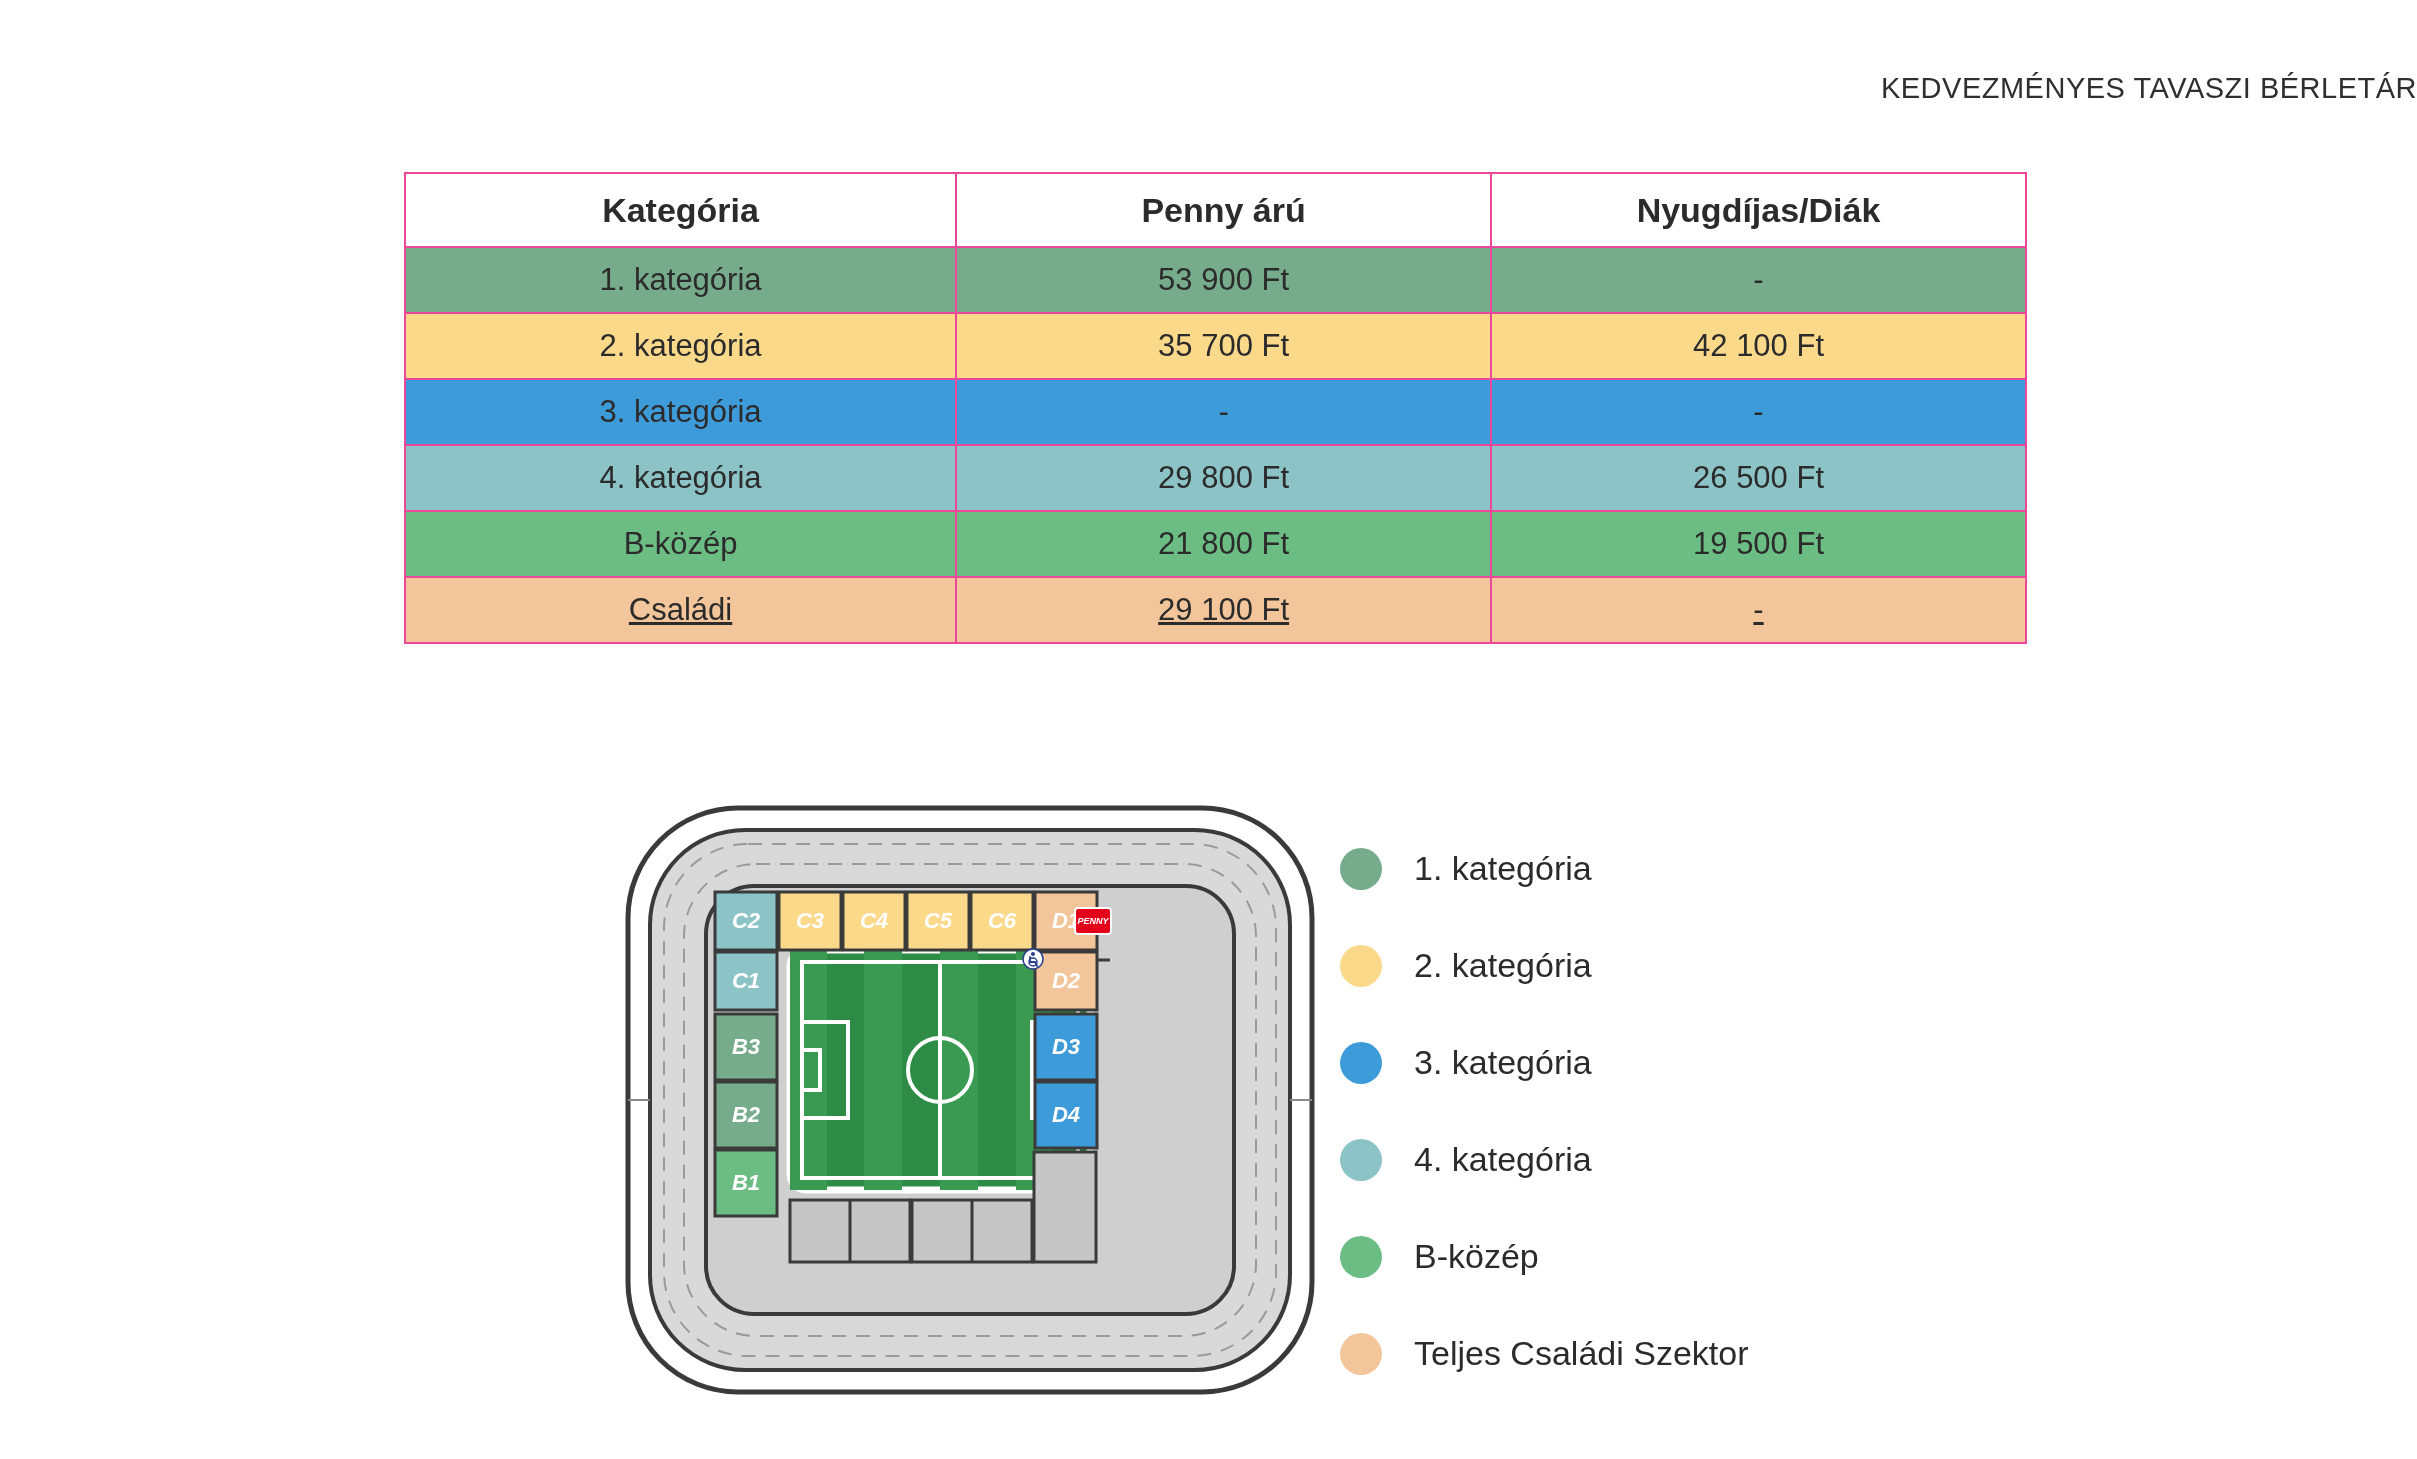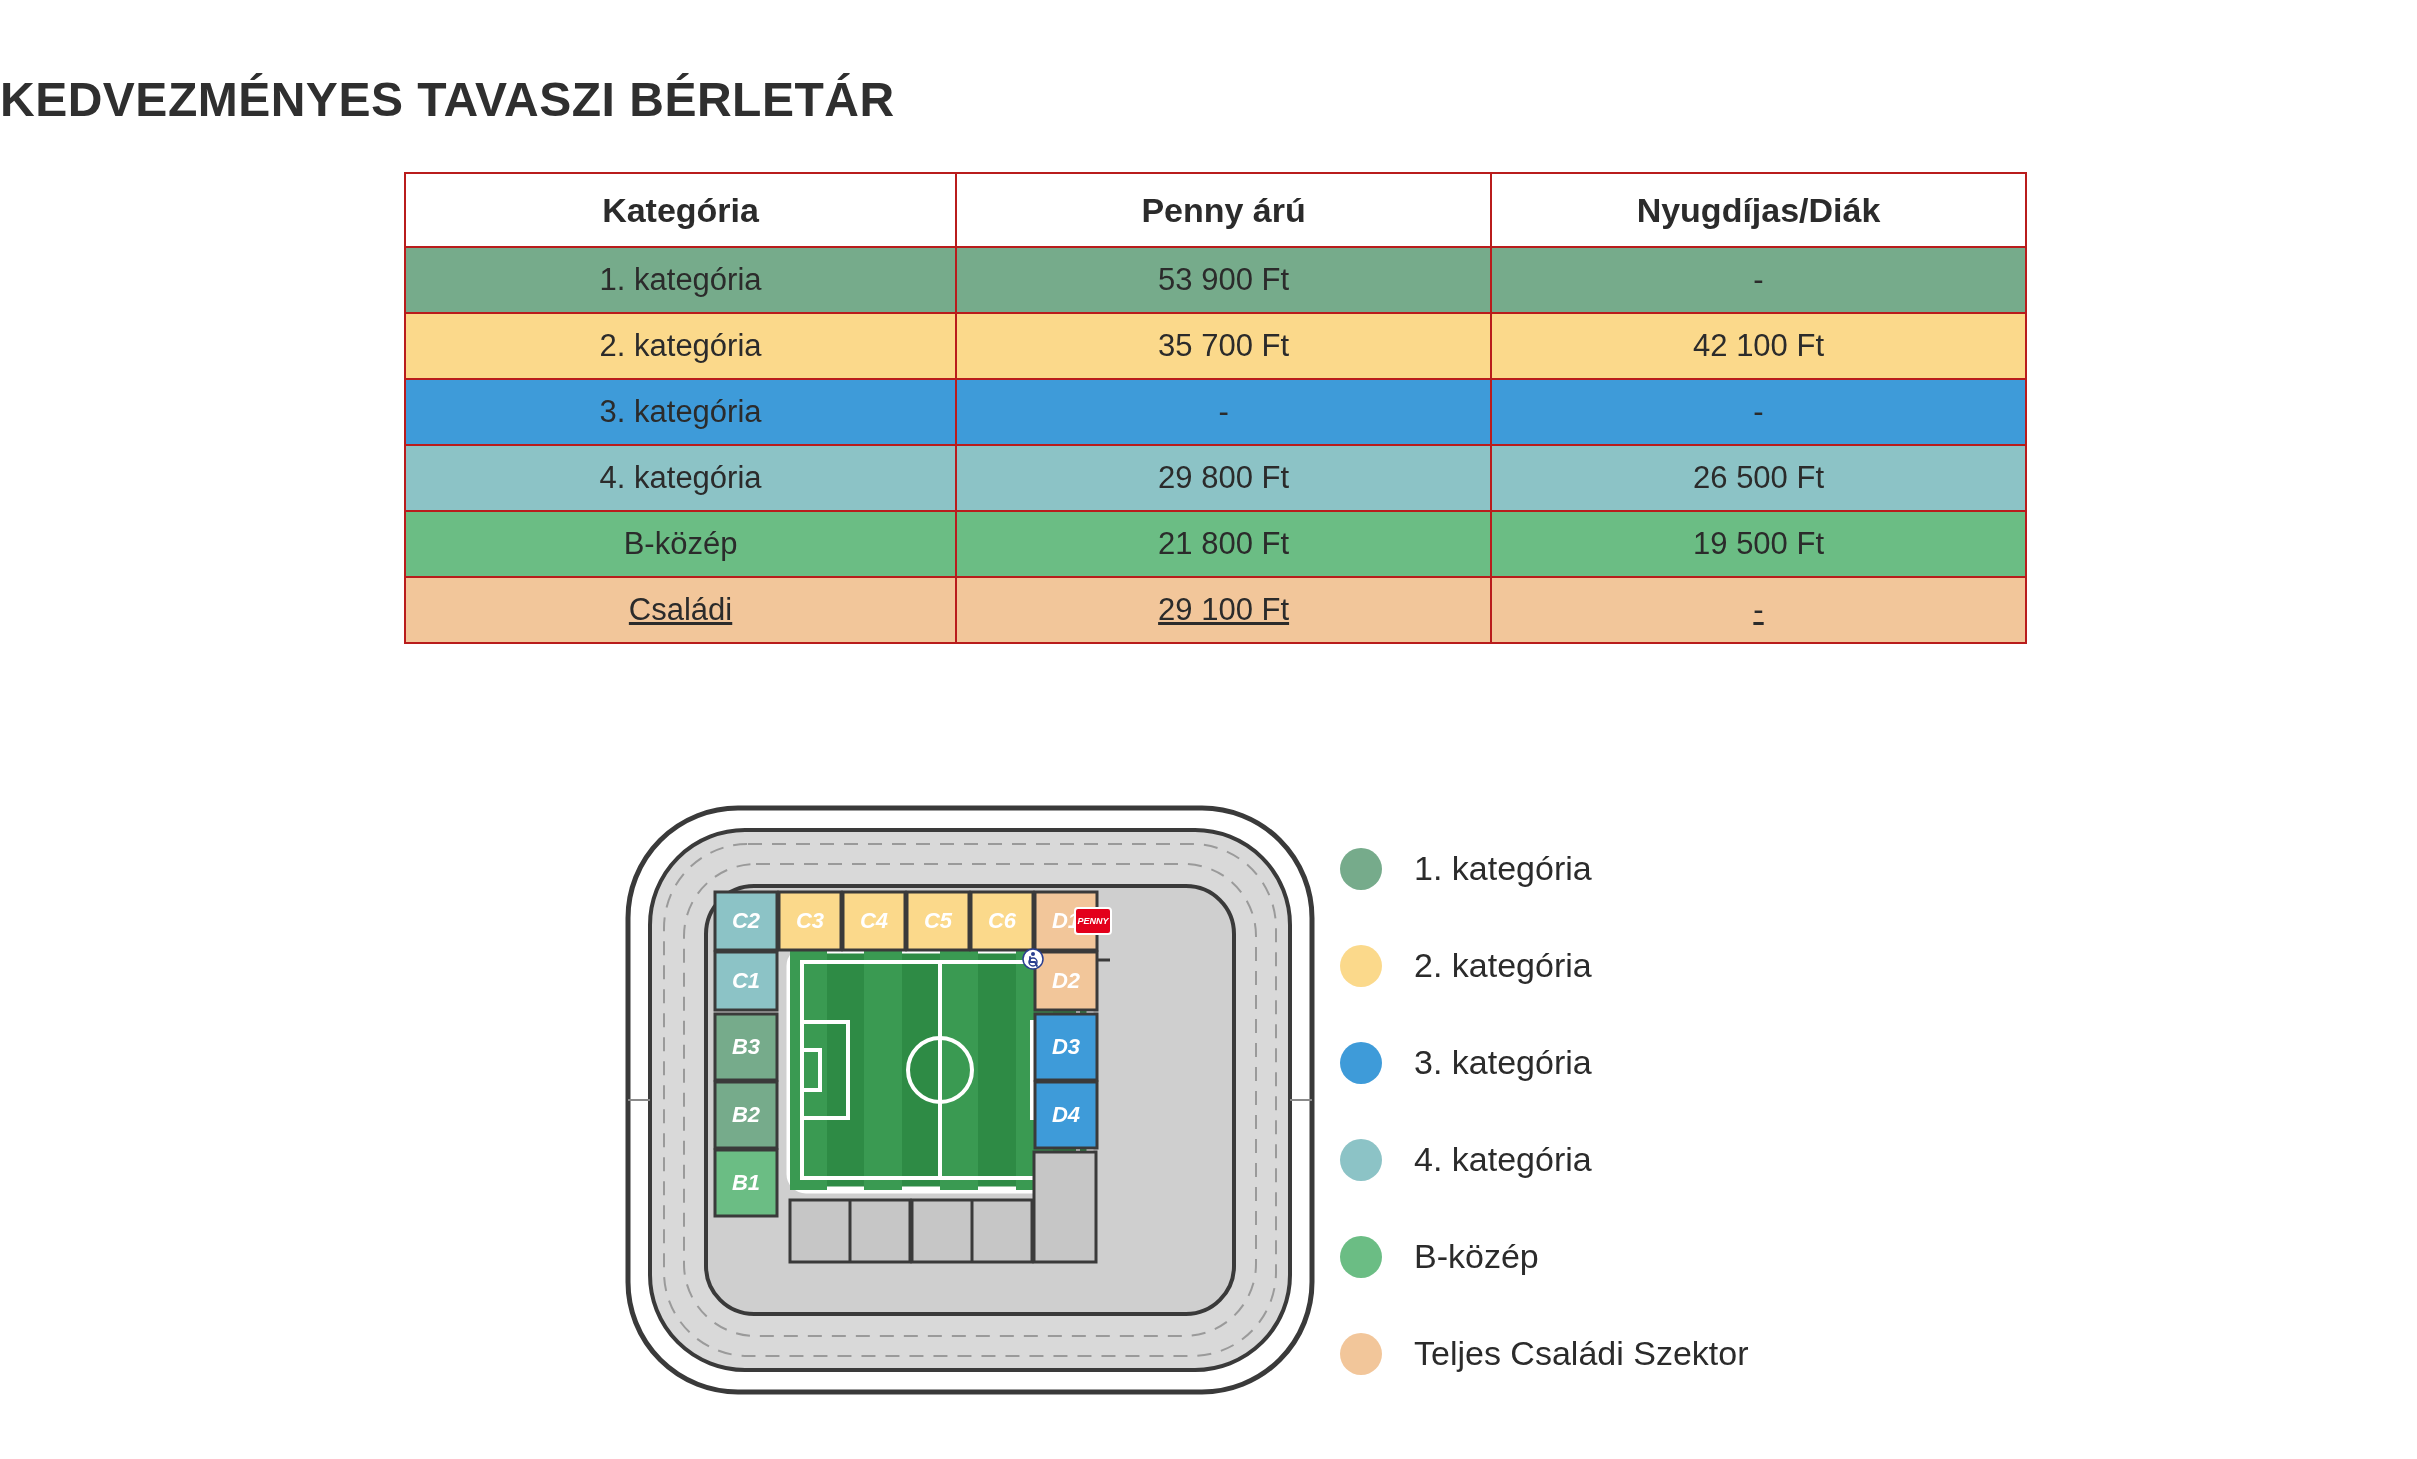--- a/index.html
+++ b/index.html
@@ -11,43 +11,43 @@
     width: 2417px;
     height: 1459px;
     font-family: "Liberation Sans", sans-serif;
     color: #2b2b2b;
     position: relative;
     overflow: hidden;
   }
 
   
   .page-title {
-    text-align: left;
-    font-size: 48px;
-    font-weight: bold;
+    text-align: right;
+    font-size: 29px;
+    font-weight: normal;
     letter-spacing: 0.5px;
     color: #2f2f2f;
     margin-top: 72px;
     margin-bottom: 0;
   }
 
   
   .table-wrap {
     position: absolute;
     left: 404px;
     top: 172px;
     width: 1623px;
   }
   table.price-table {
     border-collapse: collapse;
     width: 100%;
     table-layout: fixed;
   }
   table.price-table td, table.price-table th {
-    border: 2px solid #b91c1c;
+    border: 2px solid #ec4899;
     height: 64px;
     text-align: center;
     vertical-align: middle;
     font-size: 31px;
     font-weight: normal;
     color: #2b2b2b;
     padding: 0;
   }
   table.price-table thead th {
     font-size: 34px;

